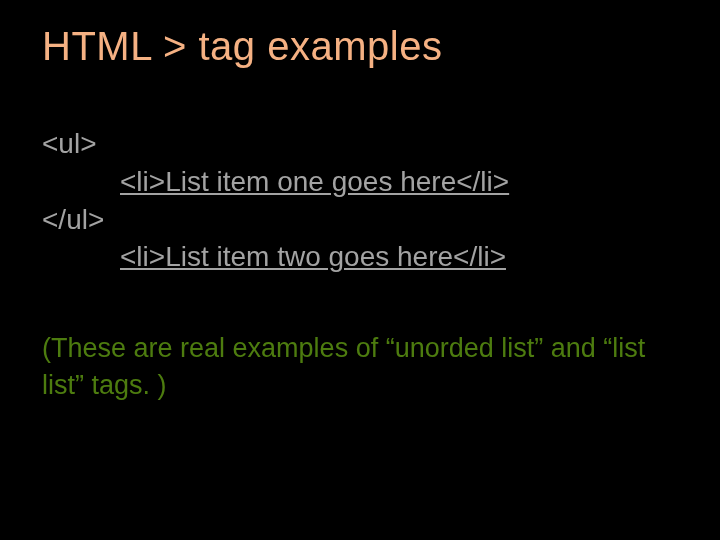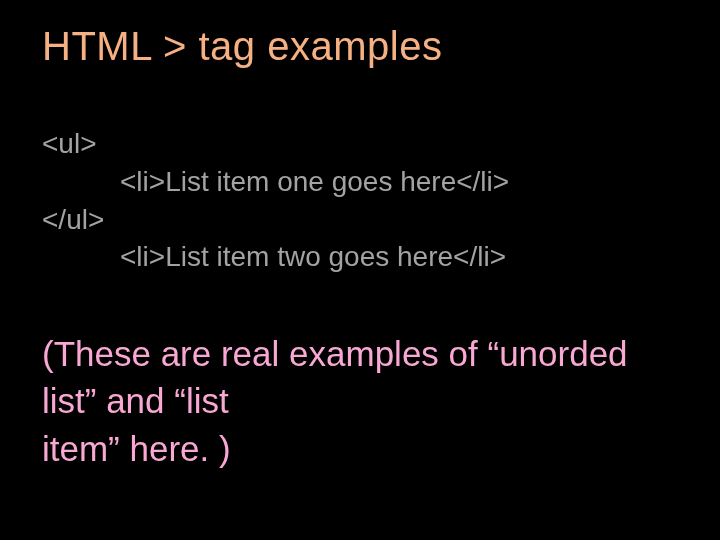--- a/index.html
+++ b/index.html
@@ -29,37 +29,38 @@
     color: #a3a3a3;
     font-size: 28px;
     line-height: 1.35;
     margin-bottom: 54px;
   }
   .code-line {
     white-space: pre;
   }
   .code-indent {
     padding-left: 78px;
+    text-decoration: underline;
   }
   .note {
-    color: #f9a8d4;
-    font-size: 35px;
+    color: #4d7c0f;
+    font-size: 27px;
     line-height: 1.35;
   }
 </style>
 </head>
 <body>
 
 <div class="slide">
   <h1 class="title">HTML &gt; tag examples</h1>
 
   <div class="code-block">
     <div class="code-line">&lt;ul&gt;</div>
     <div class="code-line code-indent">&lt;li&gt;List item one goes here&lt;/li&gt;</div>
     <div class="code-line">&lt;/ul&gt;</div>
     <div class="code-line code-indent">&lt;li&gt;List item two goes here&lt;/li&gt;</div>
   </div>
 
   <div class="note">
     <div>(These are real examples of “unorded list” and “list</div>
-    <div>item” here. )</div>
+    <div>list” tags. )</div>
   </div>
 </div>
 
 </body></html>

